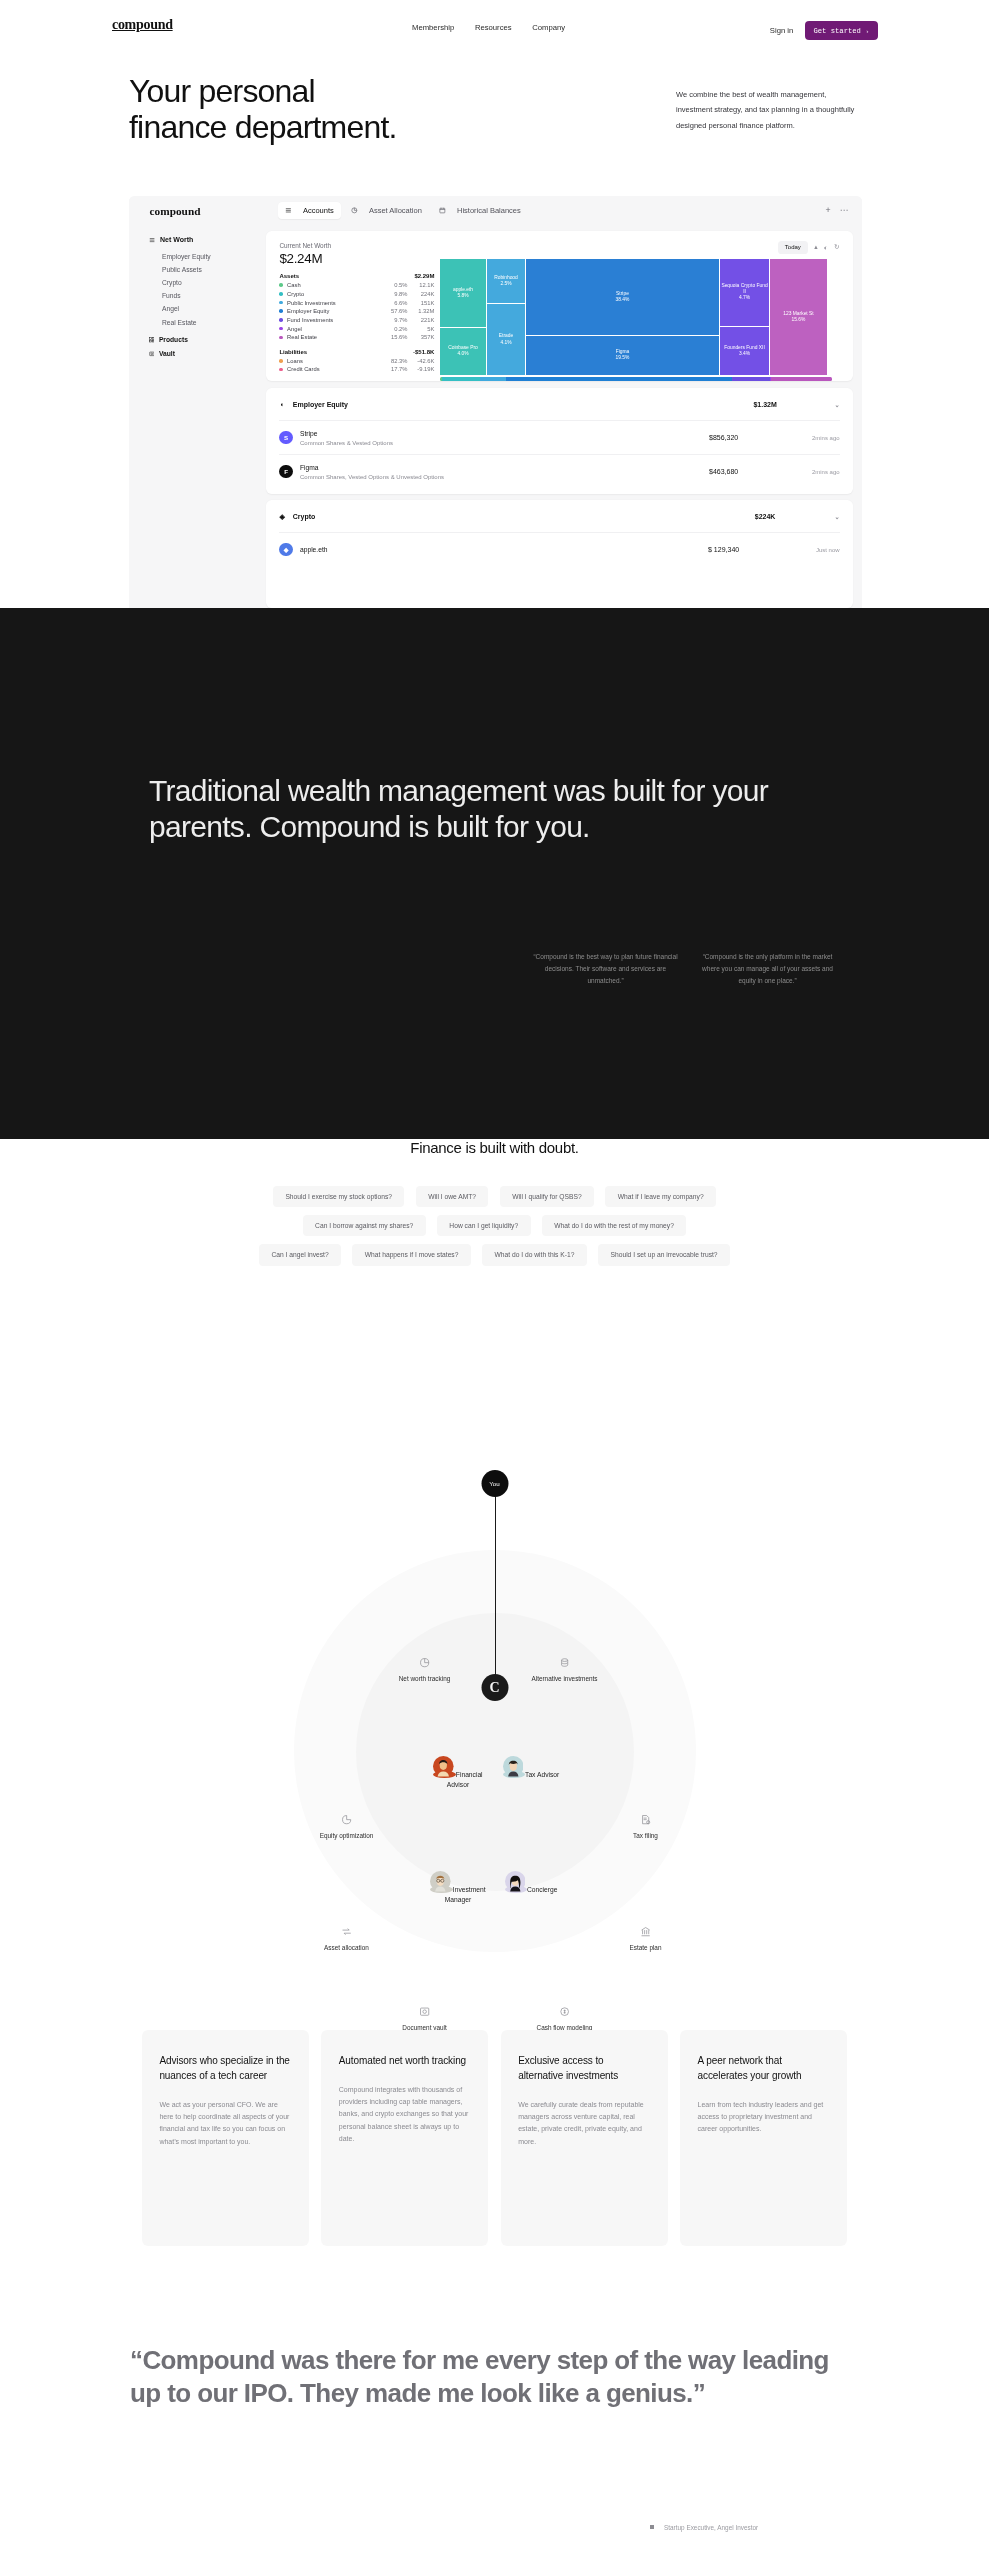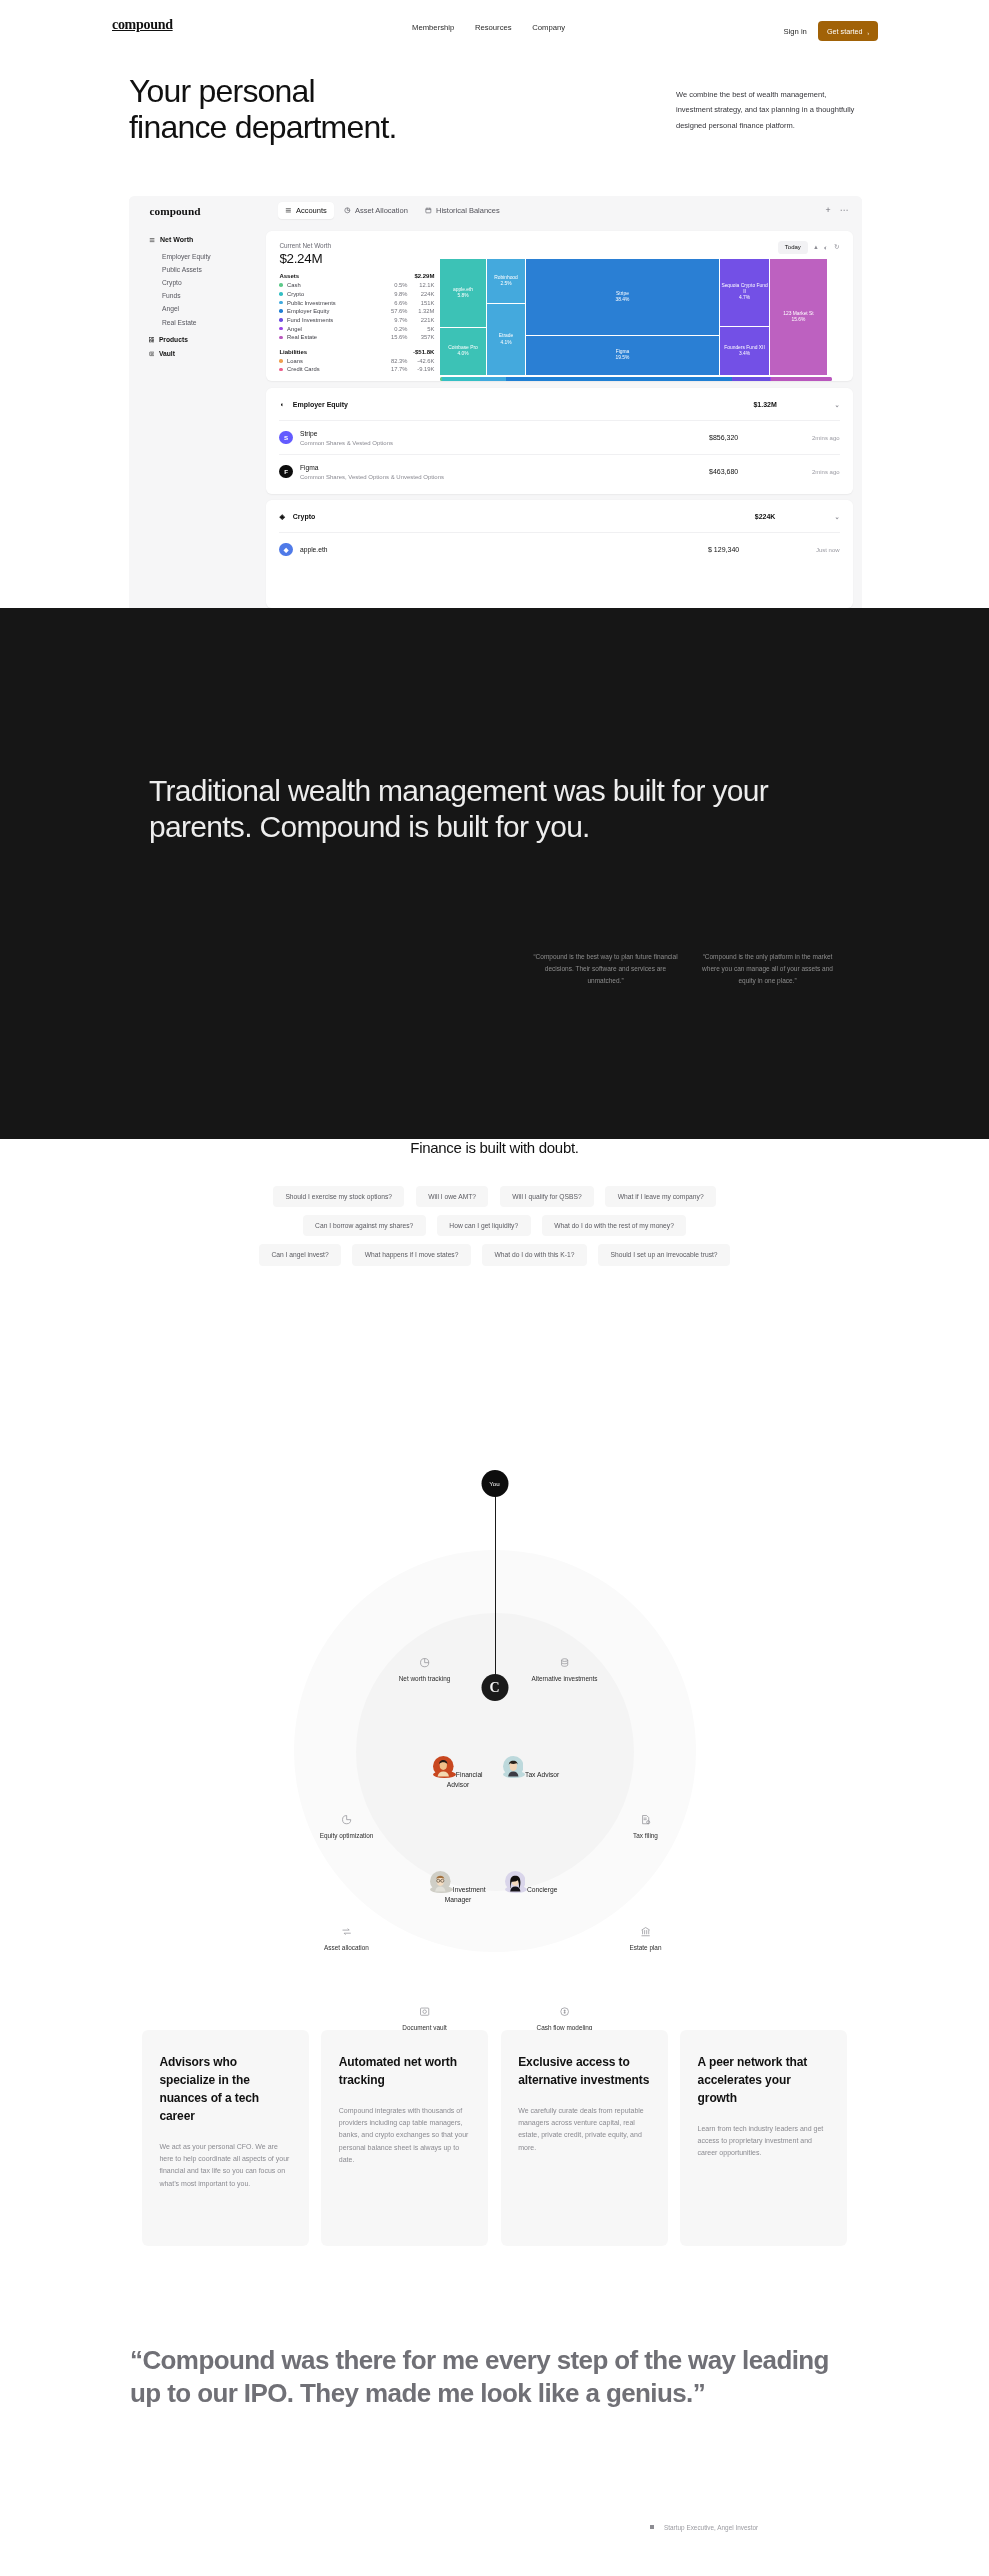--- a/index.html
+++ b/index.html
@@ -6,34 +6,34 @@
   html,body{width:989px;background:#fff;font-family:"Liberation Sans",sans-serif;color:#111;}
   body{width:989px;height:3328px;overflow:hidden;position:relative}
 
   
   .nav{height:52px;display:flex;align-items:center;padding:0 0;position:relative}
   .nav-logo{position:absolute;left:112px;top:16.5px;font-family:"Liberation Serif",serif;font-weight:700;font-size:14px;letter-spacing:-0.3px;color:#111}
   .nav-links{position:absolute;left:412px;top:23px;display:flex;gap:20.6px}
   .nav-links a{font-size:7.7px;color:#2a2a2a;text-decoration:none}
   .nav-right{position:absolute;right:111px;top:21px;display:flex;align-items:center;gap:11.3px}
   .signin{font-size:7.7px;color:#2a2a2a;text-decoration:none}
-  .btn-dark{background:#a16207;color:#fff;border:none;border-radius:4.1px;font-size:7.2px;padding:5.7px 8.8px;display:flex;align-items:flex-end;gap:4.6px;cursor:pointer;font-family:Liberation Sans, sans-serif}
+  .btn-dark{background:#701a75;color:#fff;border:none;border-radius:4.1px;font-size:7.2px;padding:5.7px 8.8px;display:flex;align-items:flex-end;gap:4.6px;cursor:pointer;font-family:Liberation Mono, monospace}
   .btn-dark .chev{font-size:6.2px;opacity:.85}
 
   
   .hero{position:relative;height:129px}
   .hero h1{position:absolute;left:129px;top:20.6px;font-size:32px;line-height:1.13;font-weight:400;letter-spacing:-0.8px;color:#111}
   .hero p{position:absolute;left:676px;top:35px;width:180px;font-size:7.5px;line-height:2.05;color:#35353a}
 
   
   .appshot{position:absolute;left:129px;top:196px;width:733px;height:412px;background:#f6f6f7;border-radius:5.2px 5.2px 0 0;overflow:hidden;box-shadow:0 0.5px 0 rgba(0,0,0,.05)}
   .app-top{height:31px;display:flex;align-items:center;position:relative}
   .app-logo{position:absolute;left:20.6px;top:8.8px;font-family:"Liberation Serif",serif;font-weight:700;font-size:11.3px;color:#111}
   .app-tabs{position:absolute;left:149px;top:5.7px;display:flex;gap:3.1px}
-  .app-tab{display:flex;align-items:center;gap:4px;font-size:7.5px;color:#53535b;padding:4.1px 7.2px;border-radius:4.1px;white-space:nowrap}
+  .app-tab{display:flex;align-items:center;gap:11px;font-size:7.5px;color:#53535b;padding:4.1px 7.2px;border-radius:4.1px;white-space:nowrap}
   .app-tab.active{background:#fff;color:#111;box-shadow:0 0.5px 1px rgba(0,0,0,.05)}
   .app-top-right{position:absolute;right:13.4px;top:9.3px;display:flex;gap:9.3px;color:#6a6a73;font-size:8.8px}
   .app-body{position:relative;height:381px}
   .app-side{position:absolute;left:0;top:0;width:128px;padding:9.3px 0 0 19.6px}
   .side-root{display:flex;align-items:center;gap:5.2px;font-size:7px;font-weight:700;color:#111;margin-bottom:6.2px}
   .side-item{font-size:6.7px;color:#55555d;padding:3.1px 0 3.1px 13.4px}
   .side-group{display:flex;align-items:center;gap:4.6px;font-size:6.7px;color:#111;font-weight:700;padding:3.6px 0}
 
   .panel{position:absolute;background:#fff;border-radius:5.7px;box-shadow:0 0.5px 1.5px rgba(0,0,0,.05)}
   .p1{left:137px;top:4.1px;width:587px;height:150px;padding:11.3px 13.4px}
@@ -90,21 +90,21 @@
   .vline{position:absolute;left:50%;top:84px;width:0.5px;height:189px;background:#1a1a1a}
   .clogo{position:absolute;left:50%;top:262px;transform:translateX(-50%);width:27px;height:27px;border-radius:50%;background:#1a1a1a;color:#f2f2f2;display:flex;align-items:center;justify-content:center;font-family:"Liberation Serif",serif;font-size:14px;font-weight:700}
   .node{position:absolute;width:77px;text-align:center;font-size:6.4px;line-height:1.45;color:#2c2c2c}
   .node .ico{display:block;margin:0 auto 5.7px;width:11.3px;height:11.3px;color:#8e8e94}
   .person{position:absolute;width:72px;text-align:center;font-size:6.7px;line-height:1.5;color:#1c1c1c}
   .avatar{width:20.6px;height:20.6px;border-radius:50%;margin:0 auto 5.2px;position:relative;overflow:hidden}
 
   
   .cards{position:absolute;left:0;top:2030px;width:989px;display:flex;gap:12.4px;justify-content:center}
   .card{width:167px;height:216px;background:#f7f7f7;border-radius:6.2px;padding:23px 17.5px}
-  .card h3{font-size:12px;font-weight:700;line-height:1.5;color:#111;letter-spacing:-0.1px}
+  .card h3{font-size:10px;font-weight:400;line-height:1.5;color:#111;letter-spacing:-0.1px}
   .card p{margin-top:15.5px;font-size:7px;line-height:1.78;color:#8b8b91}
 
   
   .bigq{position:absolute;left:130px;top:2344px;width:721px}
   .bigq blockquote{font-size:26px;line-height:1.28;letter-spacing:-0.6px;color:#707076;font-weight:700}
   .bigq .attr{position:absolute;left:534px;top:180px;font-size:6.4px;color:#9b9ba1}
   .bigq .attrdot{position:absolute;left:520px;top:181px;width:3.6px;height:3.6px;background:#8c8c92}
 
   .ic-svg{stroke:currentColor;fill:none;stroke-width:1.4}
 </style>

